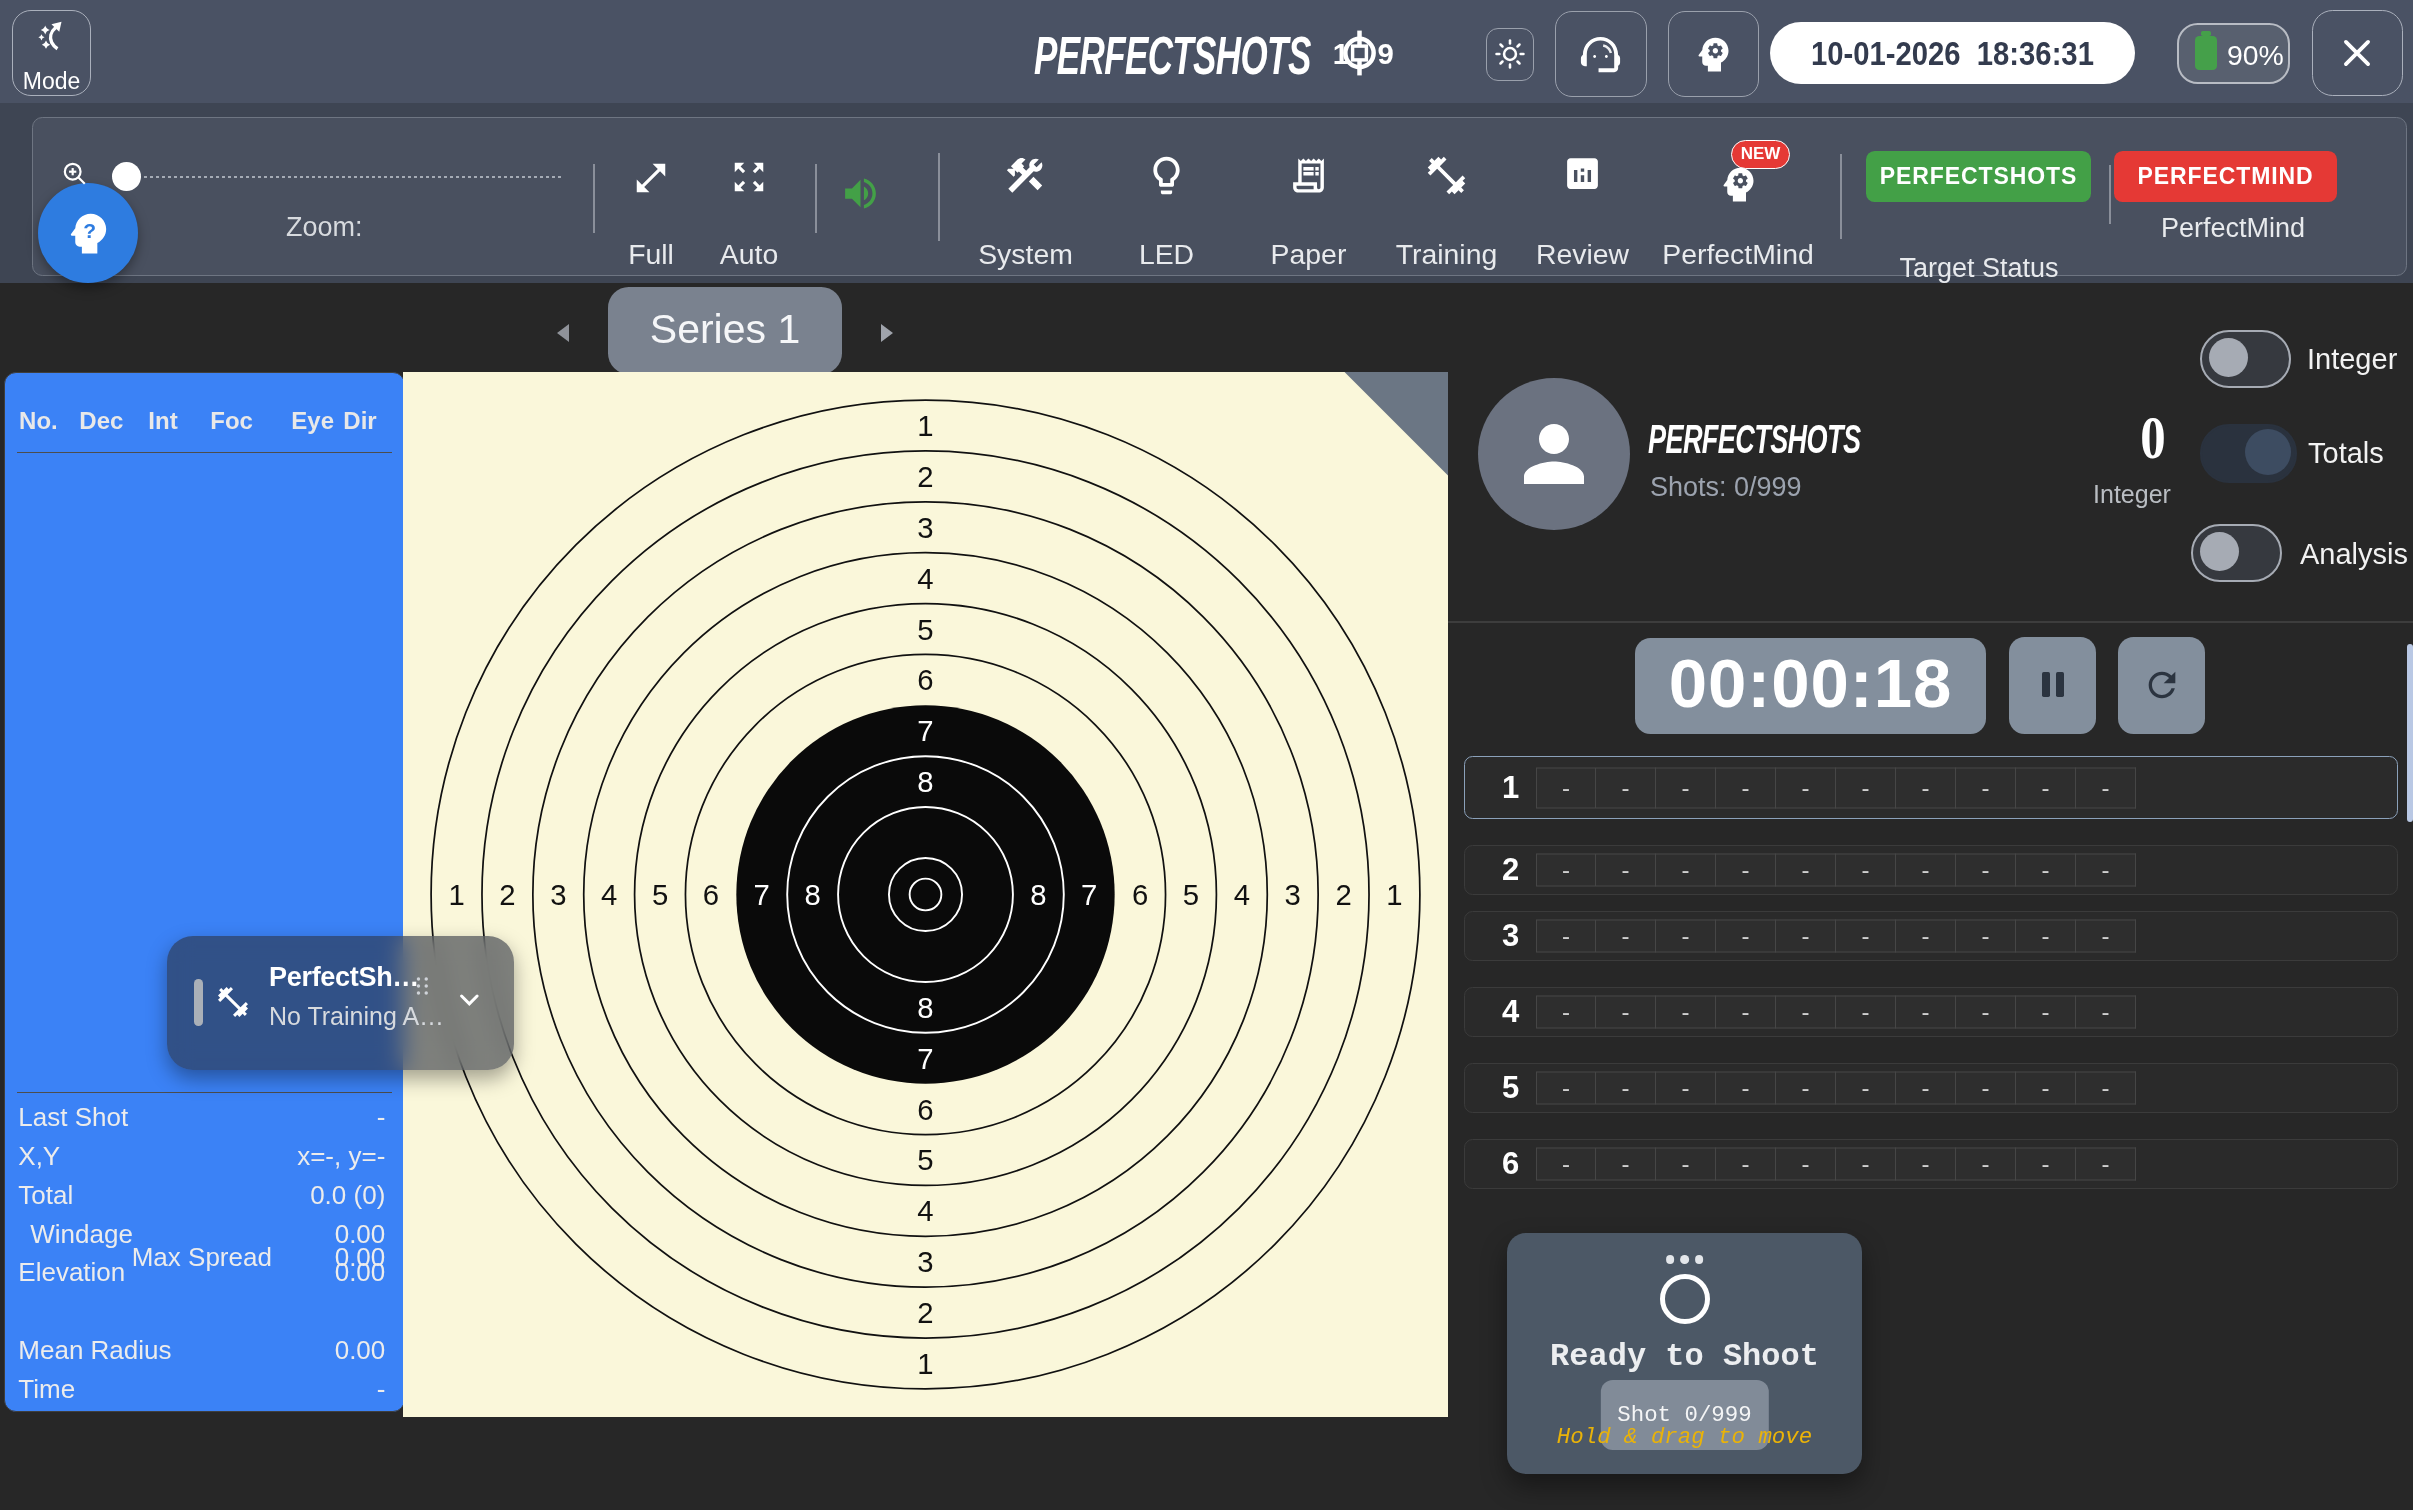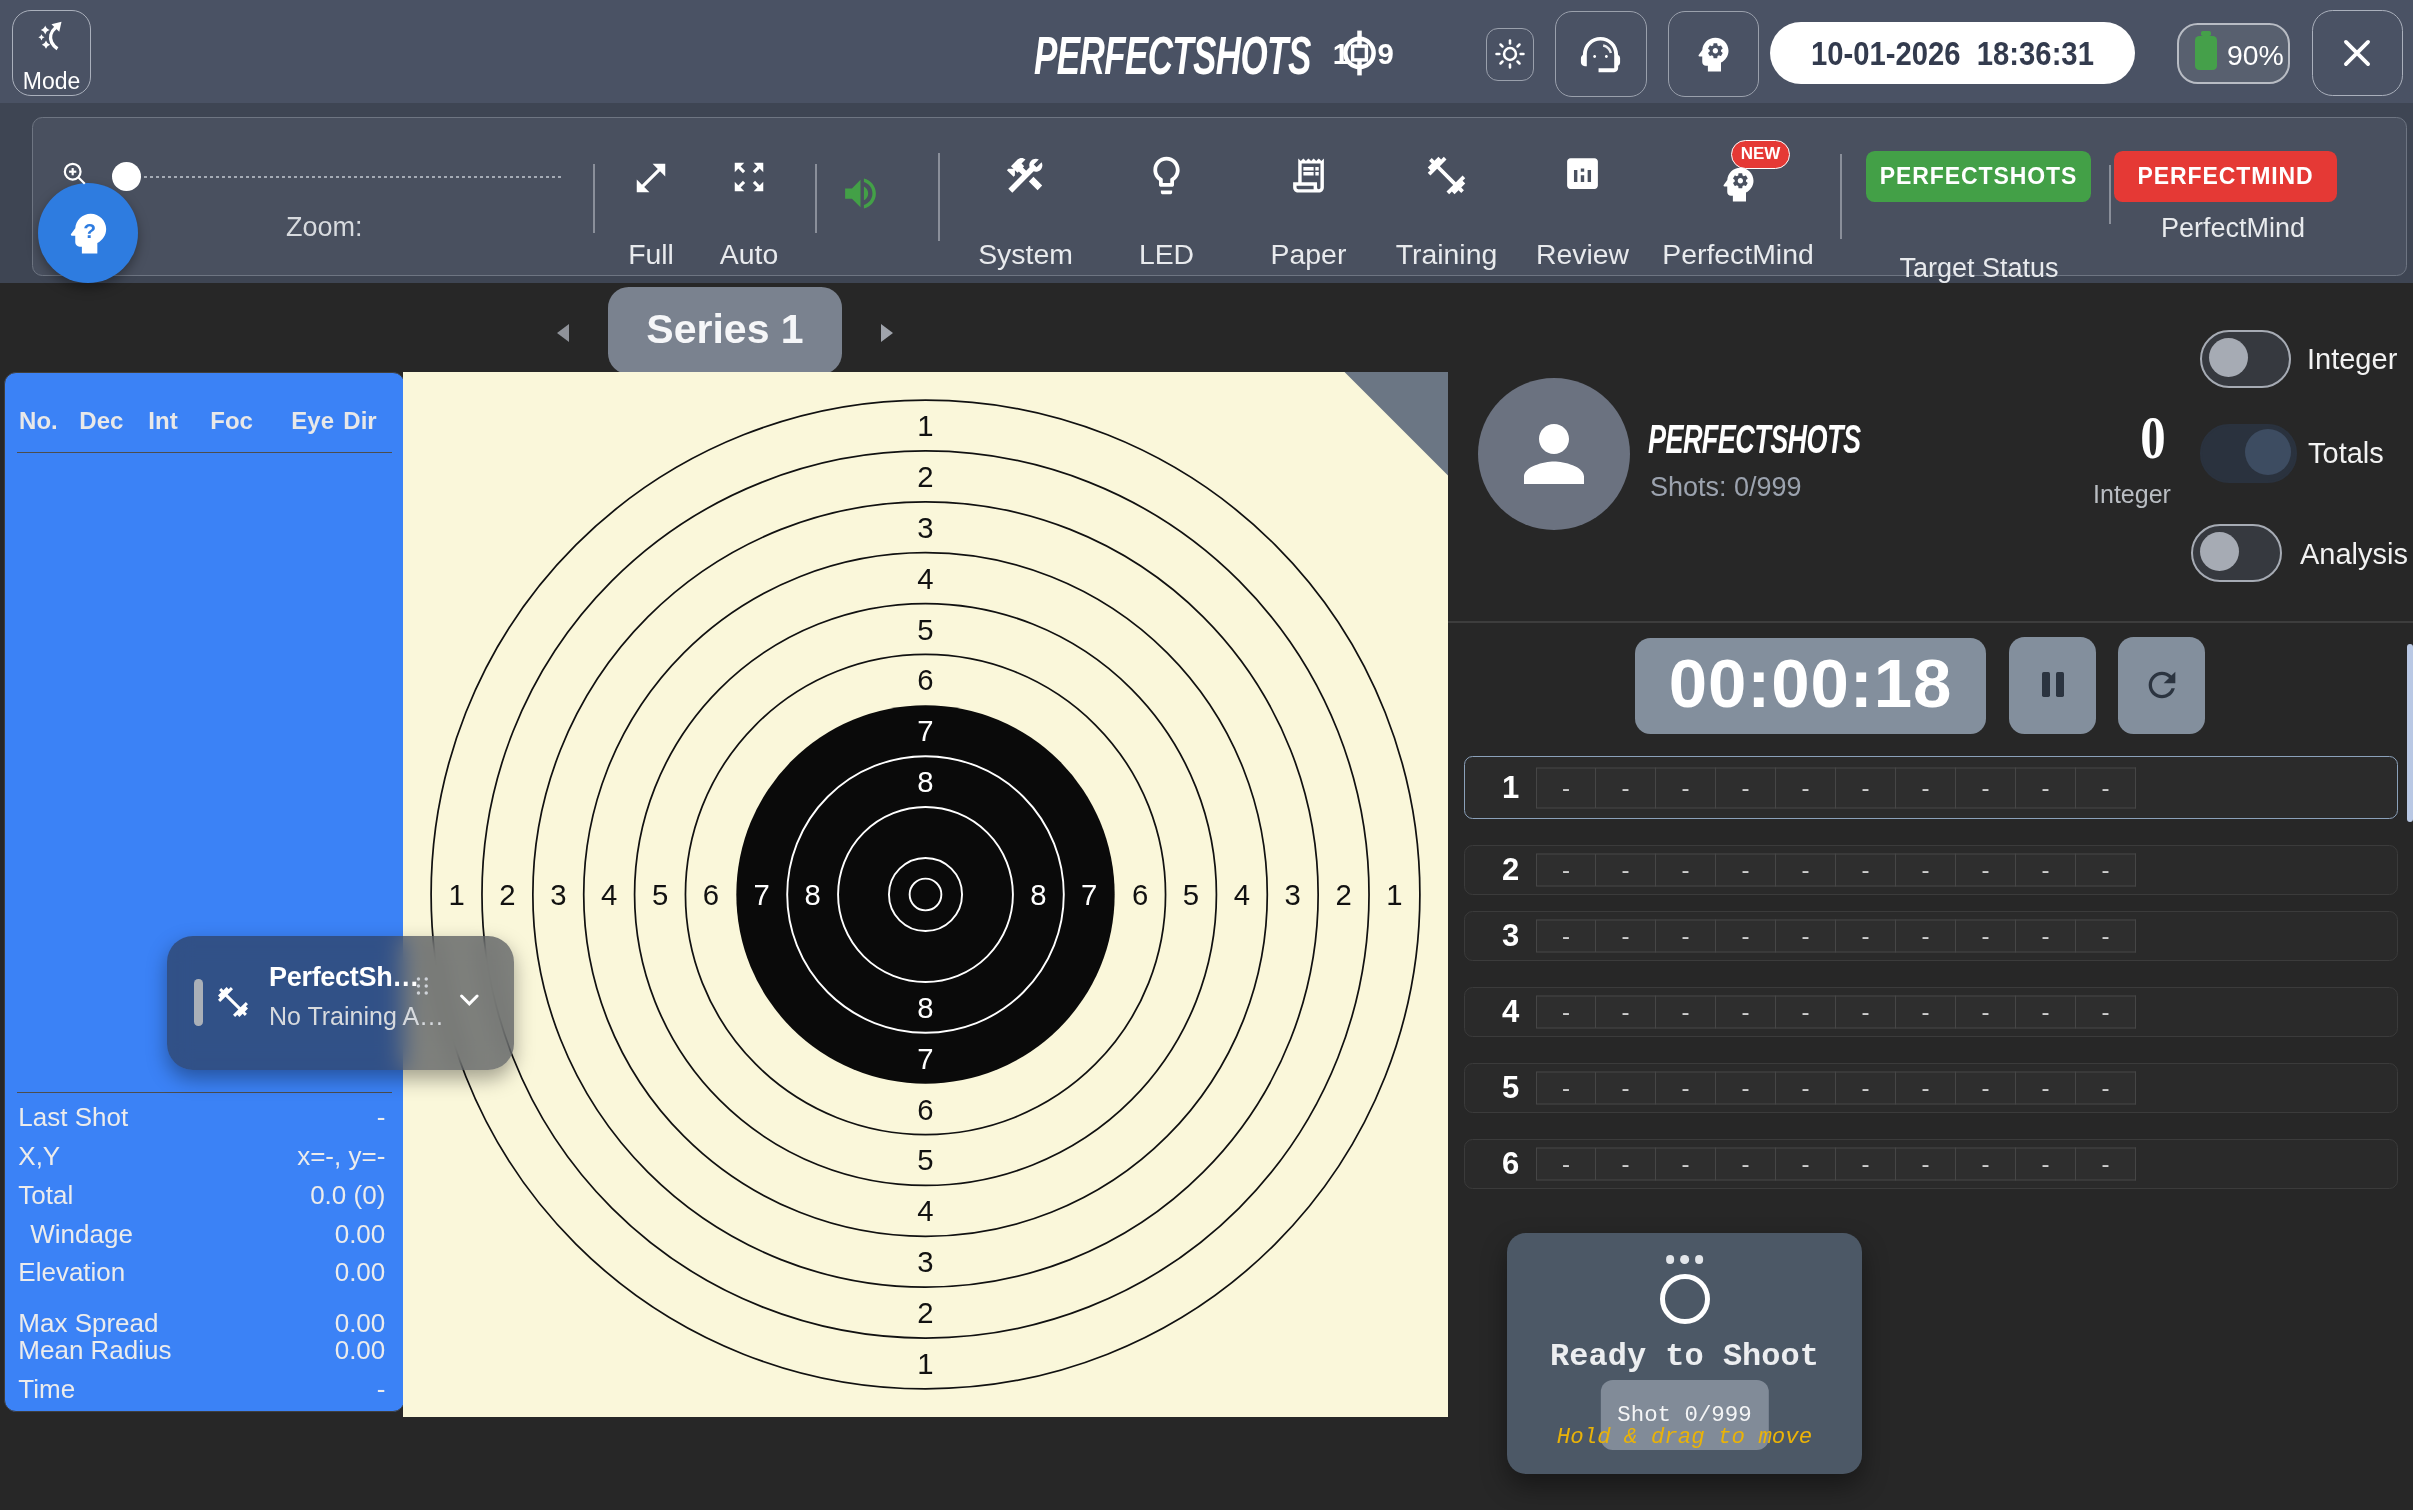--- a/index.html
+++ b/index.html
@@ -27,21 +27,21 @@
   #closebtn { left:2312px; top:10.3px; width:91px; height:86px; border-radius:20.7px; }
 
   
   #help { position:absolute; left:38px; top:183px; width:100px; height:100px; border-radius:50%; background:#2e7ce0; box-shadow:0 5.2px 12px rgba(0,0,0,.35); }
 
   
   .tsec-label { position:absolute; color:#e8eaed; font-size:28.4px; text-align:center; }
   .tdivider { position:absolute; top:164px; width:1.7px; height:69px; background:#8a8f9a; }
 
   
-  #seriespill { position:absolute; left:608px; top:287px; width:234px; height:87px; background:#7a828f; border-radius:20.7px; color:#f5f6f8; font-weight:bold; font-size:41px; text-align:center; line-height:85px; }
+  #seriespill { position:absolute; left:608px; top:287px; width:234px; height:87px; background:#7a828f; border-radius:20.7px; color:#f5f6f8; font-weight:normal; font-size:41px; text-align:center; line-height:85px; }
   .caretL { position:absolute; left:557px; top:324px; width:0; height:0; border-top:9.5px solid transparent; border-bottom:9.5px solid transparent; border-right:12px solid #8f9299; }
   .caretR { position:absolute; left:881px; top:324px; width:0; height:0; border-top:9.5px solid transparent; border-bottom:9.5px solid transparent; border-left:12px solid #9fa3ab; }
 
   
   #leftpanel { position:absolute; left:4.3px; top:372px; width:401px; height:1040px; background:#3b82f6; border:1.7px solid #3e3e3e; border-radius:12px; }
   .th { position:absolute; top:34px; color:#e8e8e8; font-weight:bold; font-size:24px; }
   #lp-line1 { position:absolute; left:12px; right:12px; top:79px; height:0.9px; background:#4d4d4d; }
   #lp-line2 { position:absolute; left:12px; right:12px; top:719px; height:0.9px; background:#4d4d4d; }
   .statrow { position:absolute; left:13px; right:19px; height:39px; color:#ececec; font-size:26px; }
   .statrow .v { position:absolute; right:0; font-weight:normal; }
@@ -235,21 +235,21 @@
     <span class="th" style="left:205px;">Foc</span>
     <span class="th" style="left:286px;">Eye</span>
     <span class="th" style="left:338px;">Dir</span>
     <div id="lp-line1"></div>
     <div id="lp-line2"></div>
     <div class="statrow" style="top:729px;"><b>Last Shot</b><span class="v">-</span></div>
     <div class="statrow" style="top:768px;"><b>X,Y</b><span class="v">x=-, y=-</span></div>
     <div class="statrow" style="top:807px;"><b>Total</b><span class="v">0.0 (0)</span></div>
     <div class="statrow" style="top:846px;margin-left:12px;"><b>Windage</b><span class="v">0.00</span></div>
     <div class="statrow" style="top:884px;"><b>Elevation</b><span class="v">0.00</span></div>
-    <div class="statrow" style="top:935px;"><b>Max Spread</b><span class="v">0.00</span></div>
+    <div class="statrow" style="top:869px;text-align:center;"><b>Max Spread</b><span class="v">0.00</span></div>
     <div class="statrow" style="top:962px;"><b>Mean Radius</b><span class="v">0.00</span></div>
     <div class="statrow" style="top:1001px;"><b>Time</b><span class="v">-</span></div>
   </div>
 
   <div id="target"><svg width="1045" height="1045" viewBox="0 0 1212 1212">
 <rect width="1212" height="1212" fill="#faf7da"></rect>
 <circle cx="606" cy="606" r="278.4" fill="none" stroke="#111" stroke-width="2"></circle>
 <circle cx="606" cy="606" r="337.4" fill="none" stroke="#111" stroke-width="2"></circle>
 <circle cx="606" cy="606" r="396.4" fill="none" stroke="#111" stroke-width="2"></circle>
 <circle cx="606" cy="606" r="455.4" fill="none" stroke="#111" stroke-width="2"></circle>

